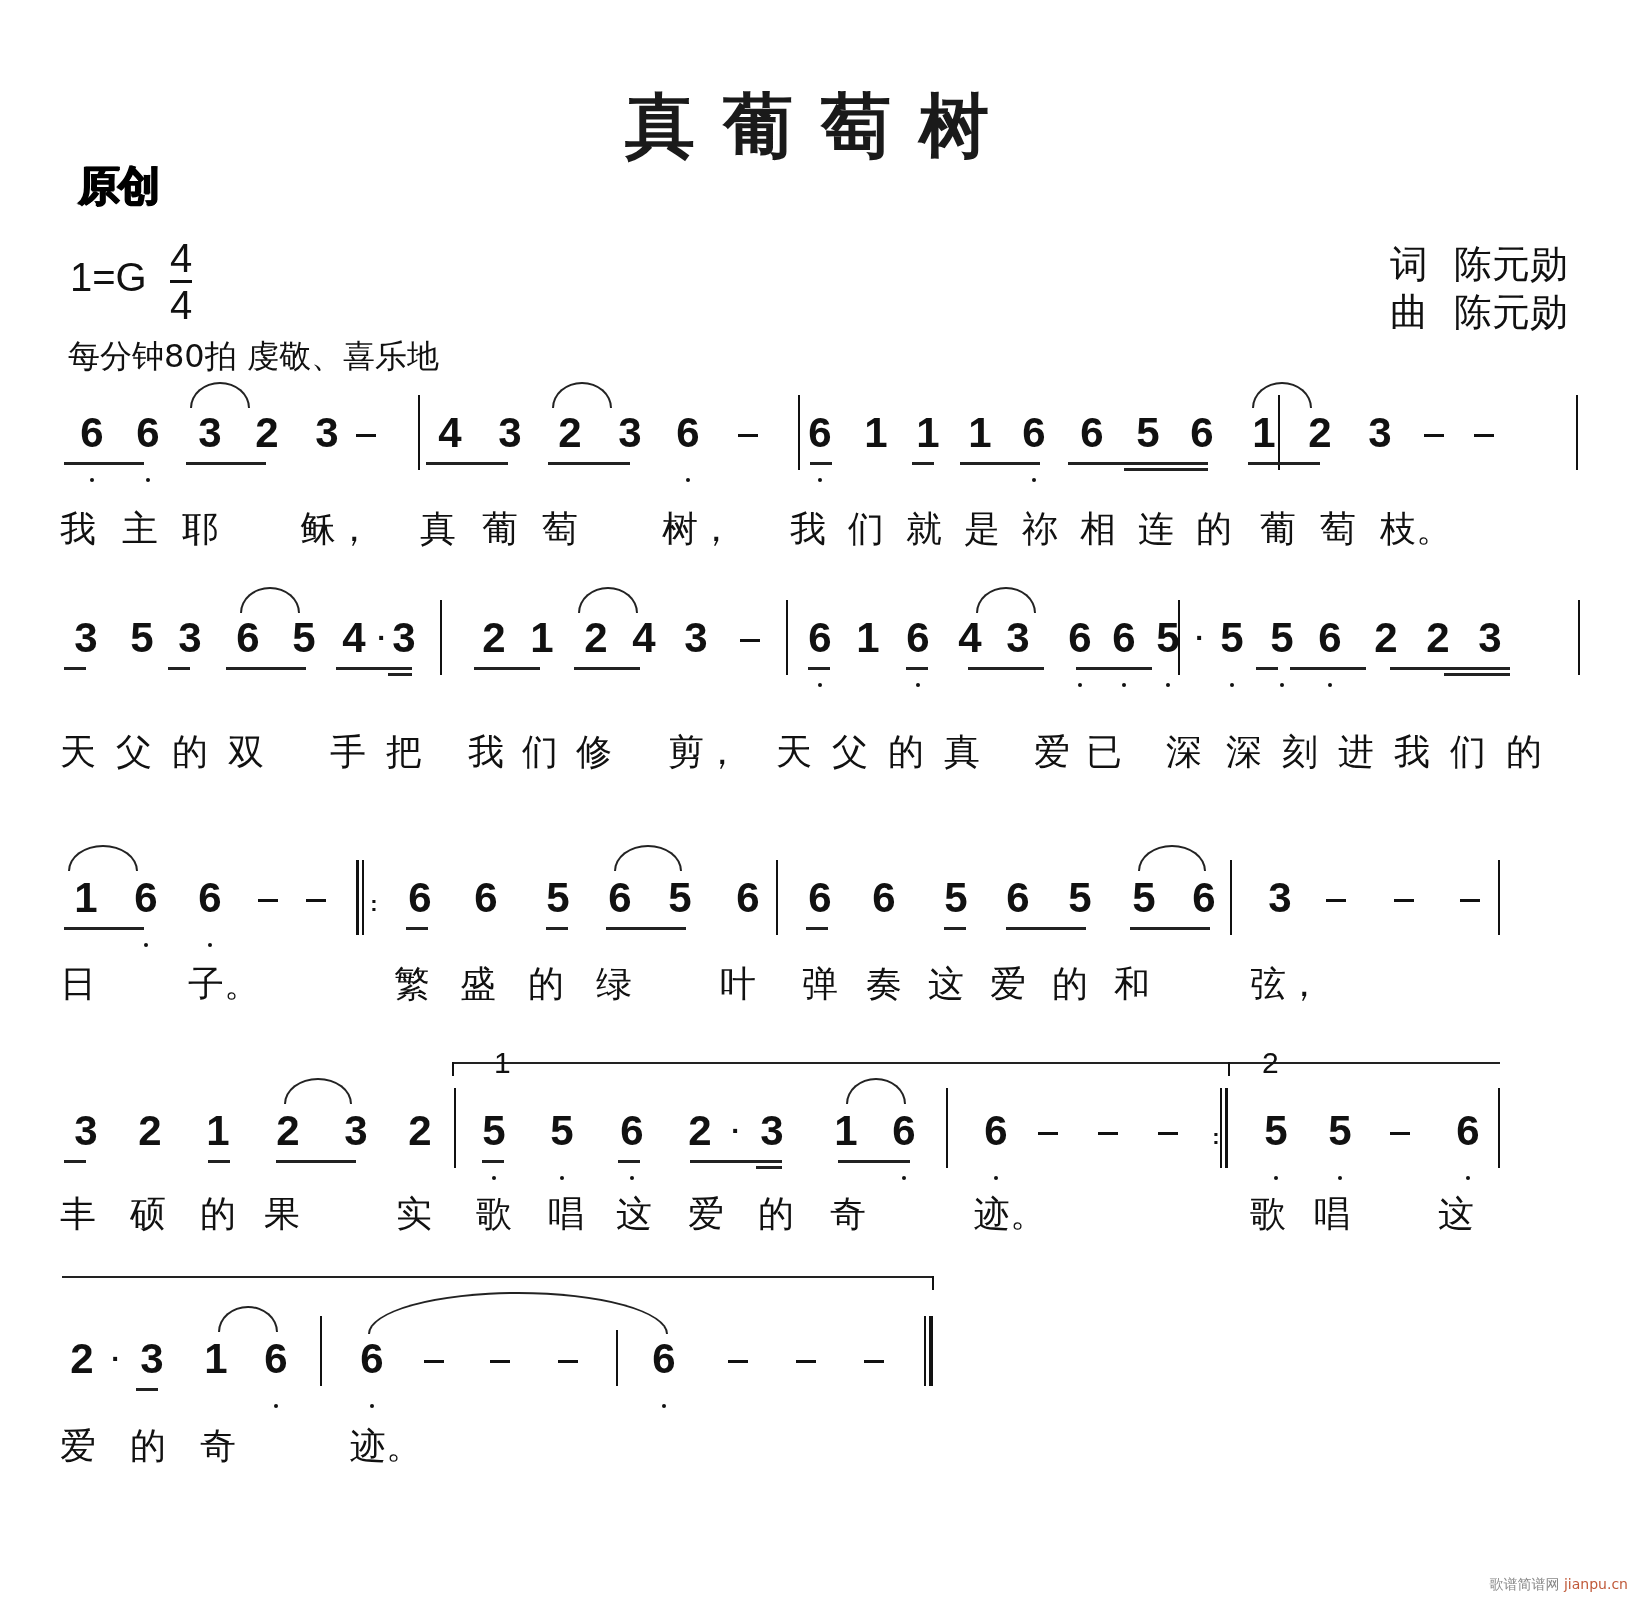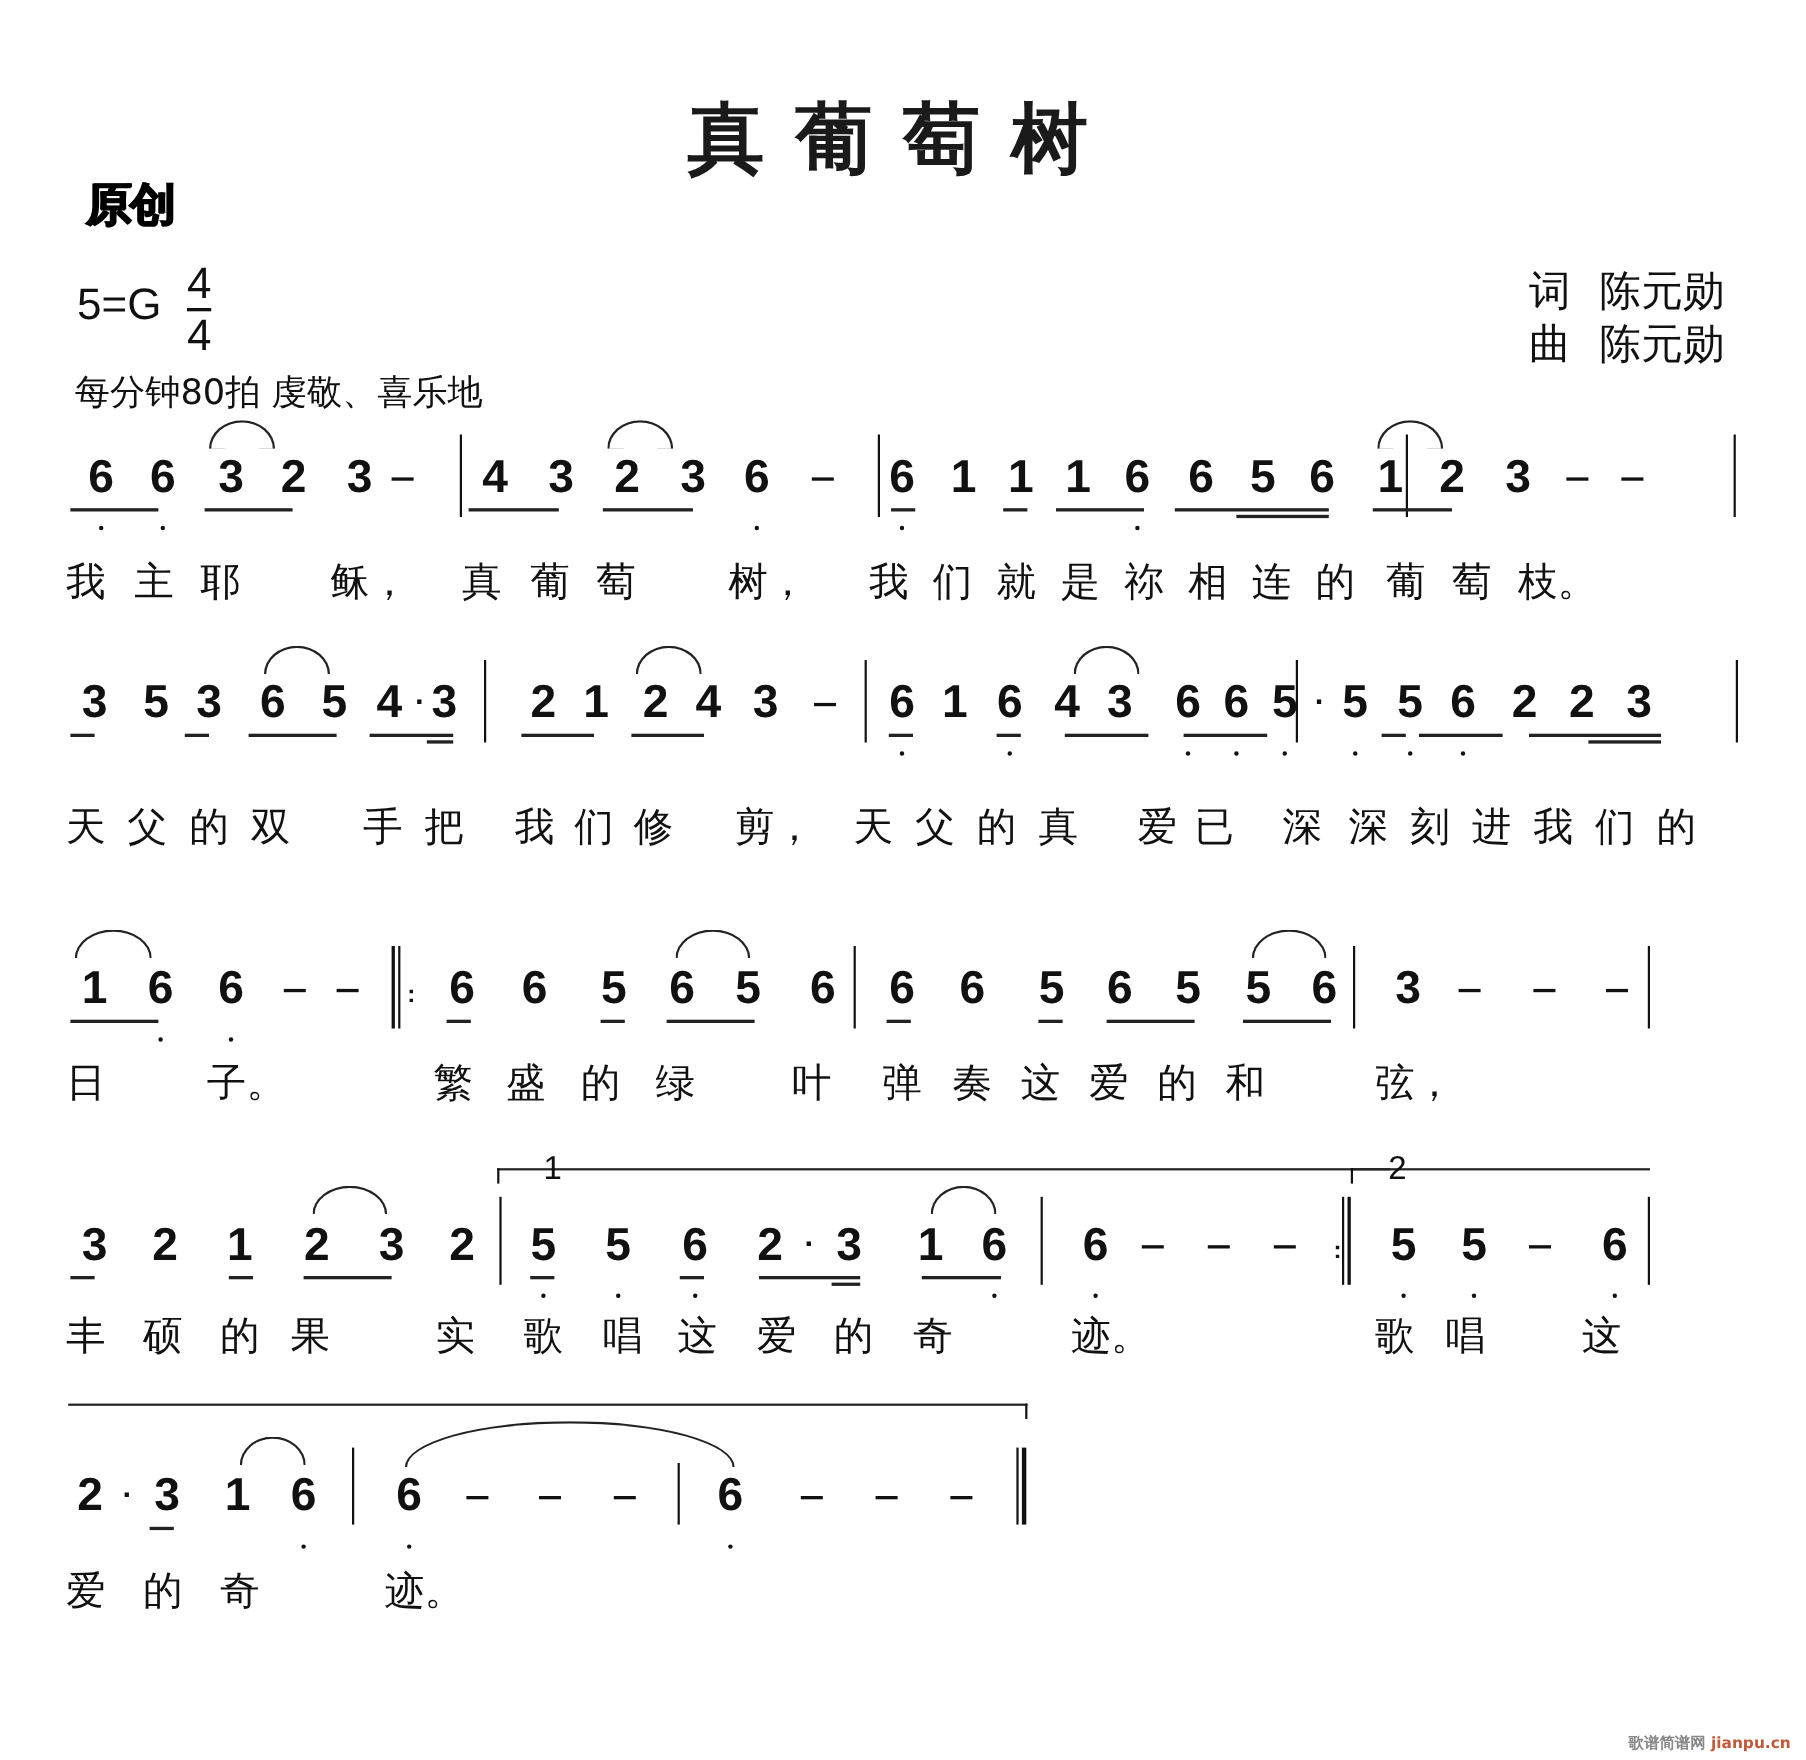--- a/index.html
+++ b/index.html
@@ -23,29 +23,29 @@
         width:40px;text-align:center;top:0;line-height:46px;}
   .note .dot{position:absolute;left:18px;width:4px;height:4px;border-radius:50%;background:#111;top:68px;}
   .uline{position:absolute;height:3px;background:#222;}
   .barline{position:absolute;width:2px;background:#111;}
   .slur{position:absolute;border:2px solid #222;border-bottom:none;border-radius:50% 50% 0 0/100% 100% 0 0;}
   .dash{position:absolute;width:20px;height:3px;background:#111;}
   .lyrics{position:absolute;font-size:36px;font-family:"DejaVu Sans",sans-serif;}
   .lyr{position:absolute;}
   .volta{position:absolute;height:2px;background:#222;}
   .volta-label{position:absolute;font-family:"Liberation Sans",sans-serif;font-size:30px;}
-  .watermark{right:14px;bottom:6px;font-size:14px;color:#888;font-weight:bold;}
+  .watermark{right:14px;bottom:6px;font-size:14px;color:#888;}
   .watermark span.en{color:#c05a3a;}
 </style>
 </head>
 <body>
 
 <div class="abs title">真葡萄树</div>
 <div class="abs original">原创</div>
-<div class="abs key">5=G</div>
+<div class="abs key">1=G</div>
 <div class="abs timesig">
   <span>4</span>
   <span class="bar"></span>
   <span>4</span>
 </div>
 <div class="abs tempo">每分钟80拍  虔敬、喜乐地</div>
 <div class="abs credits">
   <div>
     <span>词</span>
     <span>陈元勋</span>

